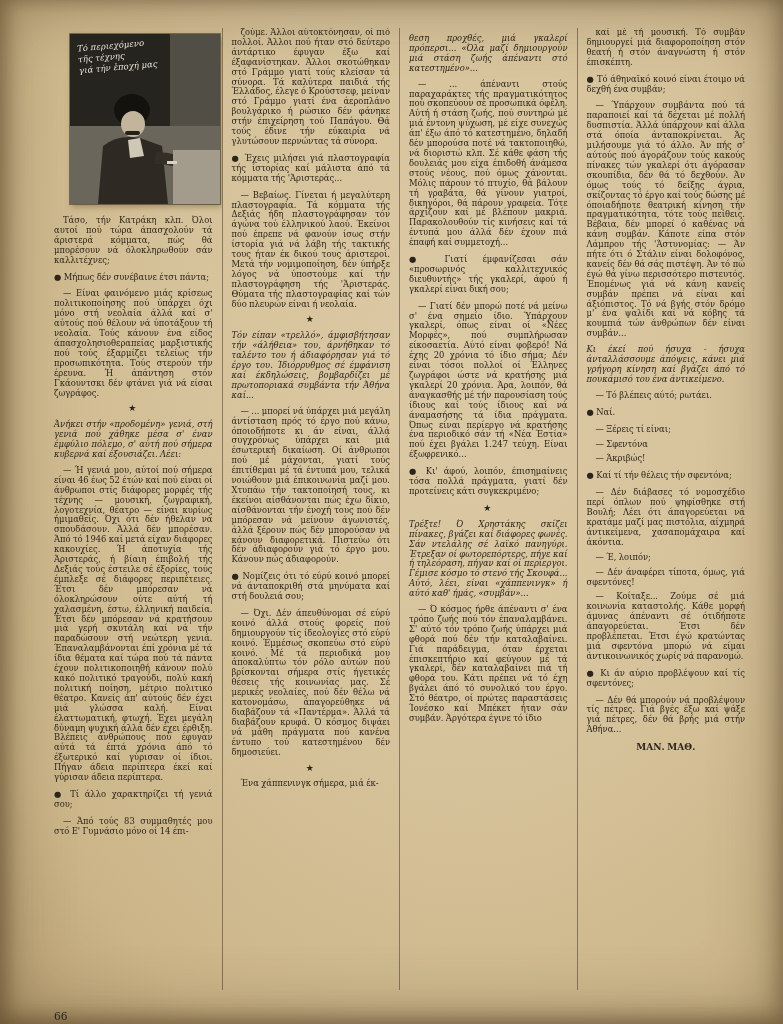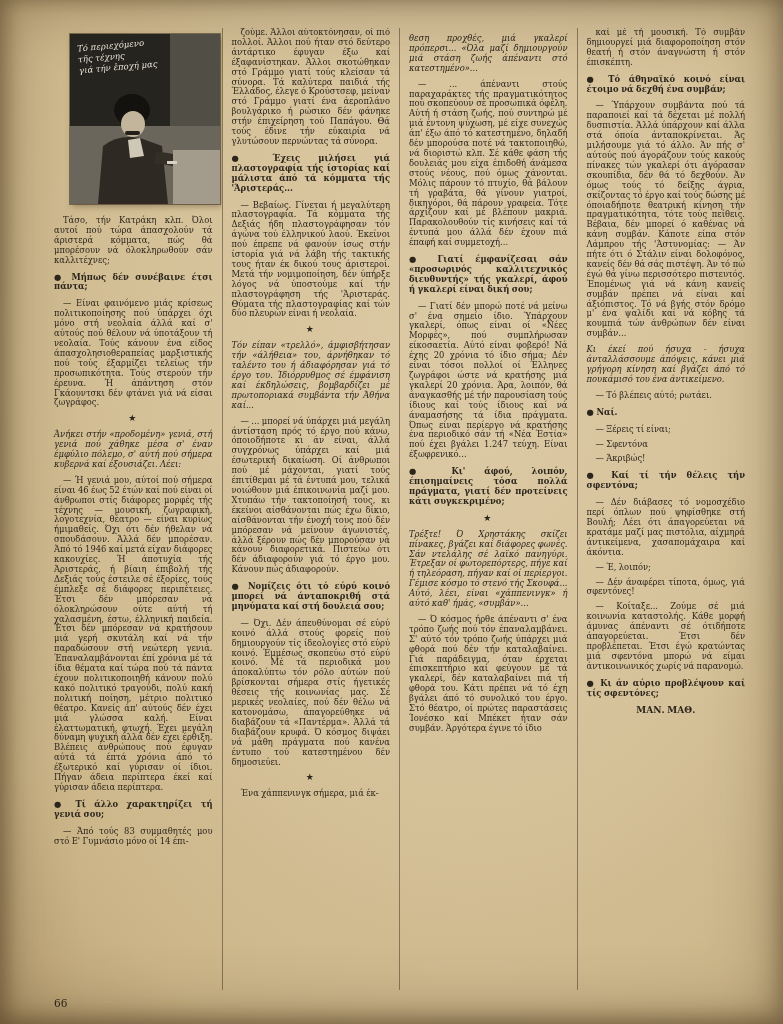--- a/index.html
+++ b/index.html
@@ -27,21 +27,21 @@
   .col:first-child{padding-left:2px;}
   .col:last-child{padding-right:2px;}
   .par{
     margin:0 0 5px 0;
     font-size:8.4px;
     line-height:9.9px;
     text-align:justify;
     word-spacing:-0.3px;
   }
   .par.p{text-indent:9px;}
-  .par.q{font-weight:bold;text-indent:0;margin-top:7px;margin-bottom:7px;}
+  .par.q{font-weight:normal;text-indent:0;margin-top:7px;margin-bottom:7px;}
   .par.n{font-style:italic;margin-top:6px;margin-bottom:6px;}
   .par.sep{text-align:center;margin:6px 0;font-size:9px;letter-spacing:2px;text-indent:0;}
   .par.sig{font-weight:bold;text-align:center;margin-top:8px;font-size:9px;}
   .photo{
     position:relative;
     width:150px;height:170px;
     margin:6px 6px 12px 16px;
     background:#6f6b61;
     outline:1px solid rgba(45,35,20,.5);
     box-shadow:2px 3px 6px rgba(60,45,20,.35);
@@ -52,21 +52,21 @@
     transform:rotate(-5deg);
     color:#ece7d8;
     font-style:italic;
     font-size:8.5px;
     line-height:11px;
     text-shadow:0 0 1px rgba(0,0,0,.6);
     pointer-events:none;
   }
   .page-number{
     position:absolute;
-    left:54px;bottom:15px;
+    left:54px;bottom:2px;
     font-size:10.5px;
     color:#2b251c;
   }
 </style>
 </head>
 <body>
 
 <div class="page">
   <div class="columns">
 
@@ -133,19 +133,20 @@
         <p class="par q">● Ναί.</p>
         <p class="par p">— Ξέρεις τί είναι;</p>
         <p class="par p">— Σφεντόνα</p>
         <p class="par p">— Άκριβώς!</p>
         <p class="par q">● Καί τί τήν θέλεις τήν σφεντόνα;</p>
         <p class="par p">— Δέν διάβασες τό νομοσχέδιο περί όπλων πού ψηφίσθηκε στή Βουλή; Λέει ότι άπαγορεύεται νά κρατάμε μαζί μας πιστόλια, αίχμηρά άντικείμενα, χασαπομάχαιρα καί άκόντια.</p>
         <p class="par p">— Έ, λοιπόν;</p>
         <p class="par p">— Δέν άναφέρει τίποτα, όμως, γιά σφεντόνες!</p>
         <p class="par p">— Κοίταξε... Ζούμε σέ μιά κοινωνία καταστολής. Κάθε μορφή άμυνας άπέναντι σέ ότιδήποτε άπαγορεύεται. Έτσι δέν προβλέπεται. Έτσι έγώ κρατώντας μιά σφεντόνα μπορώ νά είμαι άντικοινωνικός χωρίς νά παρανομώ.</p>
         <p class="par q">● Κι άν αύριο προβλέψουν καί τίς σφεντόνες;</p>
+        <p class="par p">— Δέν θά μπορούν νά προβλέψουν τίς πέτρες. Γιά βγές έξω καί ψάξε γιά πέτρες, δέν θά βρής μιά στήν Άθήνα...</p>
         <p class="par sig">ΜΑΝ. ΜΑΘ.</p>
       </div>
 
   </div>
 
   <div class="page-number">66</div>
 </div>
 
 </body></html>

